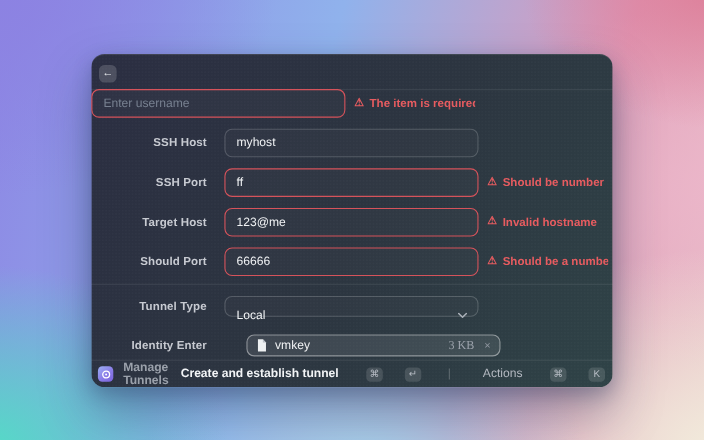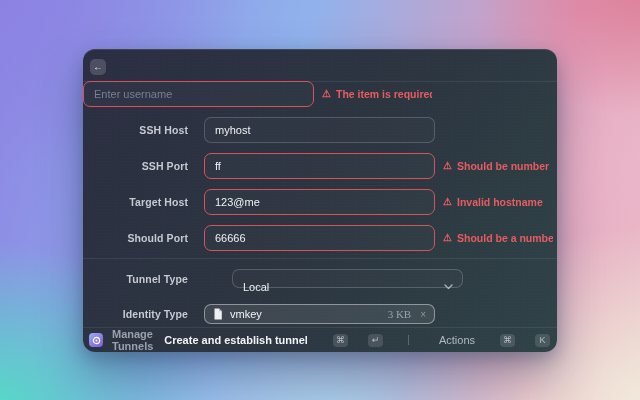--- a/index.html
+++ b/index.html
@@ -65,28 +65,28 @@
     display:flex; align-items:center; gap:5px; margin-left:8px;
     color:#e75c60; font-size:10.5px; font-weight:600; white-space:nowrap;
     overflow:hidden; max-width:110px;
   }
   .err-ic { font-size:10px; line-height:1; flex:none; }
 
   .select {
     width:231px; height:19px; flex:none; display:flex; align-items:center;
     justify-content:space-between; padding:17px 9px 0 10px;
     border:1px solid rgba(255,255,255,0.18); border-radius:7px;
-    font-size:11px; color:#f0f2f4; cursor:pointer; background:rgba(255,255,255,0.02);margin-left:28px;
+    font-size:11px; color:#f0f2f4; cursor:pointer; background:rgba(255,255,255,0.02);
   }
 
   .filechip {
     width:231px; height:20px; flex:none; display:flex; align-items:center;
     padding:0 8px; gap:7px; cursor:pointer;
     border:1px solid rgba(255,255,255,0.42); border-radius:7px;
-    background:rgba(255,255,255,0.09); font-size:11px;
+    background:rgba(255,255,255,0.09); font-size:11px;margin-left:20px;
   }
   .fname { color:#f2f3f5; font-weight:500; flex:1; }
   .fsize { color:#9aa1aa; font-size:11px;font-family:Liberation Serif, serif; }
   .fremove { color:#8e959e; font-size:10px; margin-left:2px; cursor:pointer; }
 
   .sec-hr { margin-top:0; }
   .foot-hr { margin-top:3px; }
 
   .footer {
     height:24px; display:flex; align-items:center; padding:0 7px 0 6px;
@@ -171,21 +171,21 @@
           <span>Local</span>
           <span style="display:flex;">
             <svg width="9" height="6" viewBox="0 0 9 6">
                 <polyline points="1,1 4.5,4.4 8,1" fill="none" stroke="#aab0b8" stroke-width="1.4" stroke-linecap="round" stroke-linejoin="round"></polyline>
               </svg>
           </span>
         </div>
       </div>
 
       <div class="row chip-row">
-        <span class="lbl">Identity Type</span>
+        <span class="lbl">Identity Enter</span>
         <div class="filechip">
           <span style="display:flex;">
             <svg width="10" height="12" viewBox="0 0 10 12">
               <path d="M1.5 0.5 H6 L8.8 3.3 V11.5 H1.5 Z" fill="#eef0f2"></path>
               <path d="M6 0.5 V3.3 H8.8 Z" fill="#b9bec6"></path>
             </svg>
           </span>
           <span class="fname">vmkey</span>
           <span class="fsize">3 KB</span>
           <span class="fremove">×</span>

